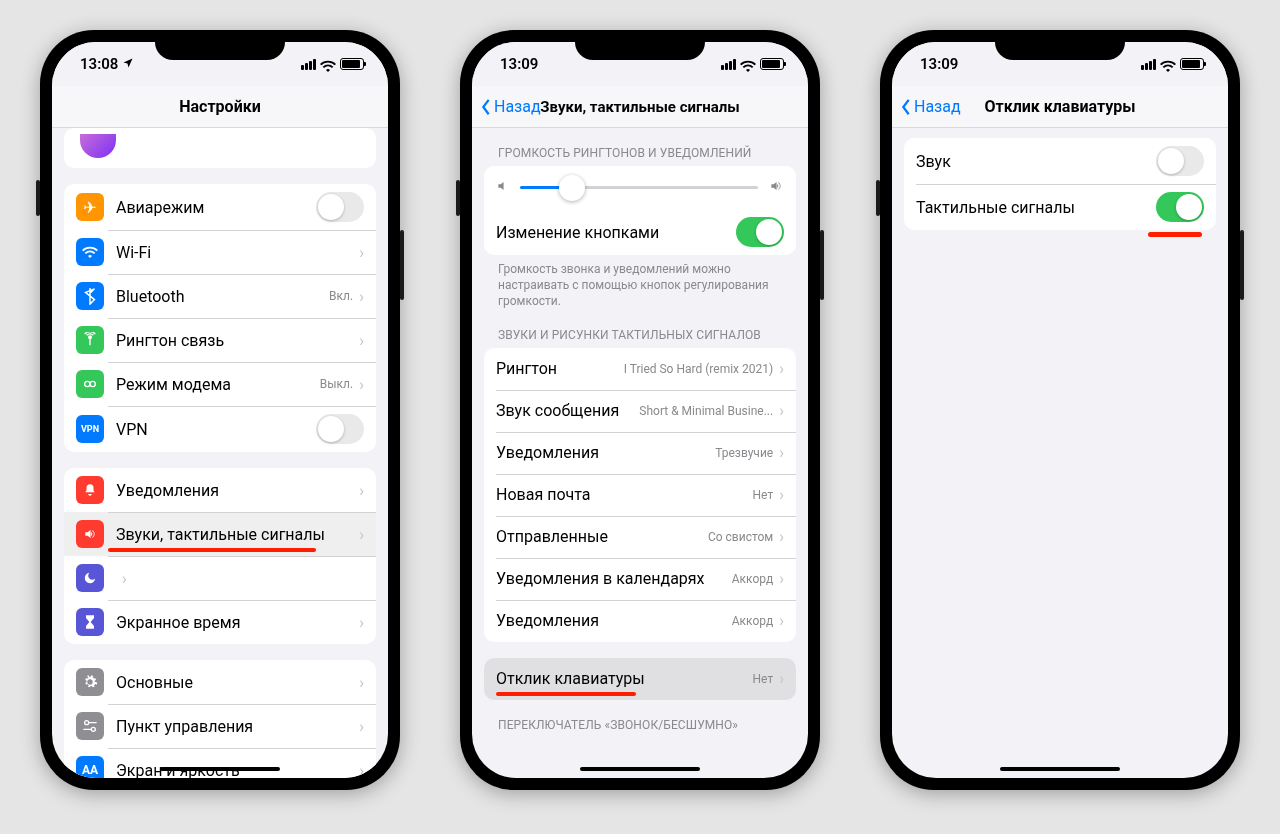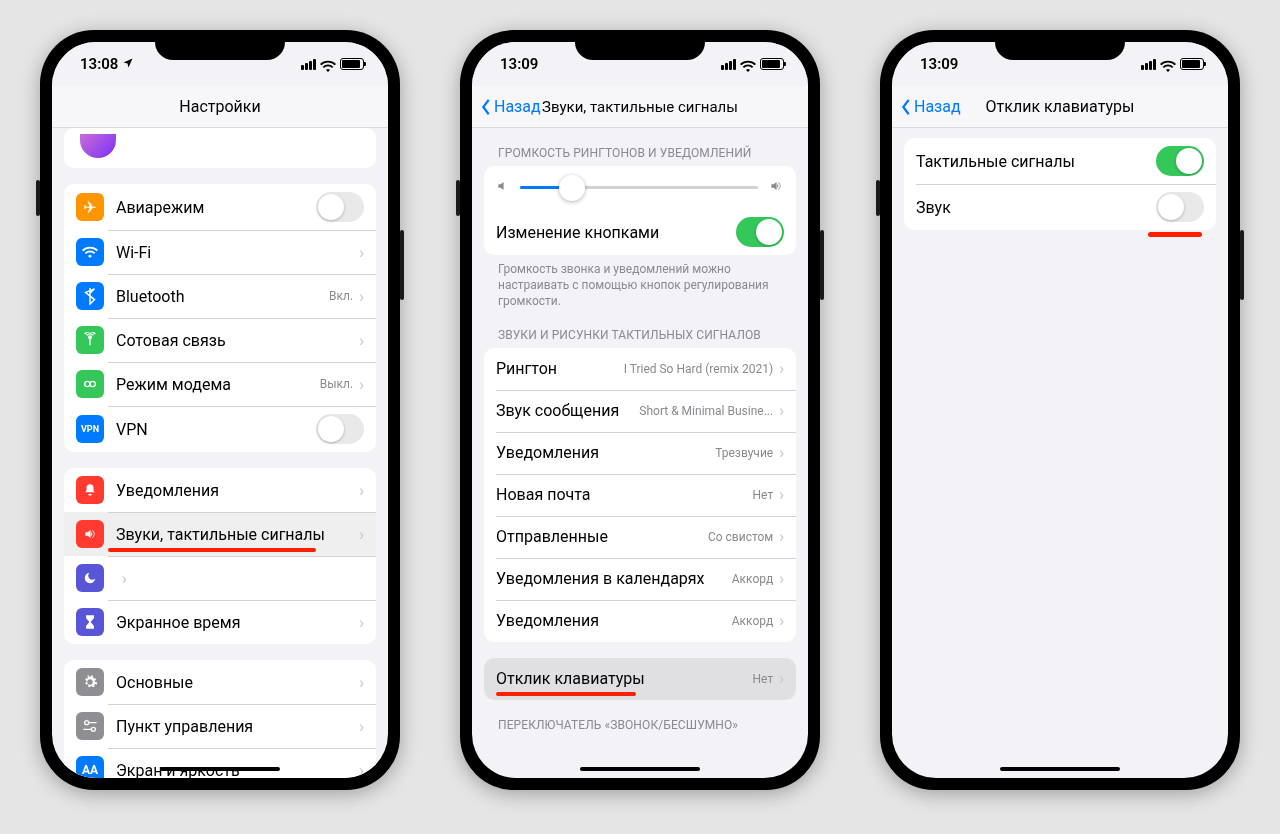--- a/index.html
+++ b/index.html
@@ -76,21 +76,21 @@
   .nav-bar {
     height: 42px;
     display:flex;
     align-items:center;
     justify-content:center;
     position:relative;
     border-bottom:0.5px solid rgba(0,0,0,0.12);
     background:#f7f7f9;
     flex-shrink:0;
   }
-  .nav-title { font-size:16px; font-weight:400; }
+  .nav-title { font-size:16px; font-weight:700; }
   .nav-back {
     position:absolute; left:8px; top:0; bottom:0;
     display:flex; align-items:center;
     color:#007aff; font-size:16px;
     gap:2px;
   }
   .chev-left{width:12px;height:18px;}
   .content {
     flex:1; overflow:hidden;
     padding: 0 12px;
@@ -226,21 +226,21 @@
           <div class="detail">Вкл.</div>
           <span class="chev">›</span>
         </div>
         <div class="row">
           <div class="icon" style="background:#34c759">
               <svg width="16" height="16" viewBox="0 0 24 24" fill="none" stroke="#fff" stroke-width="2">
                 <circle cx="12" cy="8" r="2" fill="#fff"></circle>
                 <path d="M7 5a7 7 0 0110 0M4 3a11 11 0 0116 0M12 10v10"></path>
               </svg>
             </div>
-          <div class="label">Сотовая связь</div>
+          <div class="label">Рингтон связь</div>
           <span class="chev">›</span>
         </div>
         <div class="row">
           <div class="icon" style="background:#34c759">
               <svg width="16" height="16" viewBox="0 0 24 24" fill="none" stroke="#fff" stroke-width="2">
                 <circle cx="8" cy="12" r="4"></circle>
                 <circle cx="16" cy="12" r="4"></circle>
               </svg>
             </div>
           <div class="label">Режим модема</div>
@@ -467,32 +467,32 @@
         <svg class="chev-left" viewBox="0 0 12 20" fill="none" stroke="#007aff" stroke-width="2.5">
             <path d="M9 2L3 10l6 8"></path>
           </svg>
         <span>Назад</span>
       </div>
       <div class="nav-title">Отклик клавиатуры</div>
     </div>
     <div class="content">
       <div class="spacer-sm"></div>
       <div class="group">
+        <div class="row no-icon">
+          <div class="label">Звук</div>
+          <div class="switch">
+              <div class="knob"></div>
+            </div>
+        </div>
         <div class="row no-icon" style="position:relative;">
           <div class="label">Тактильные сигналы</div>
           <div class="switch on">
               <div class="knob"></div>
             </div>
         </div>
-        <div class="row no-icon">
-          <div class="label">Звук</div>
-          <div class="switch">
-              <div class="knob"></div>
-            </div>
-        </div>
       </div>
       <div style="position:relative;height:14px;">
         <div style="position:absolute;right:14px;top:2px;width:54px;height:5px;background:#ff1e00;border-radius:3px;"></div>
       </div>
     </div>
     <div class="home-indicator"></div>
   </div>
 </div>
 
 </body></html>

